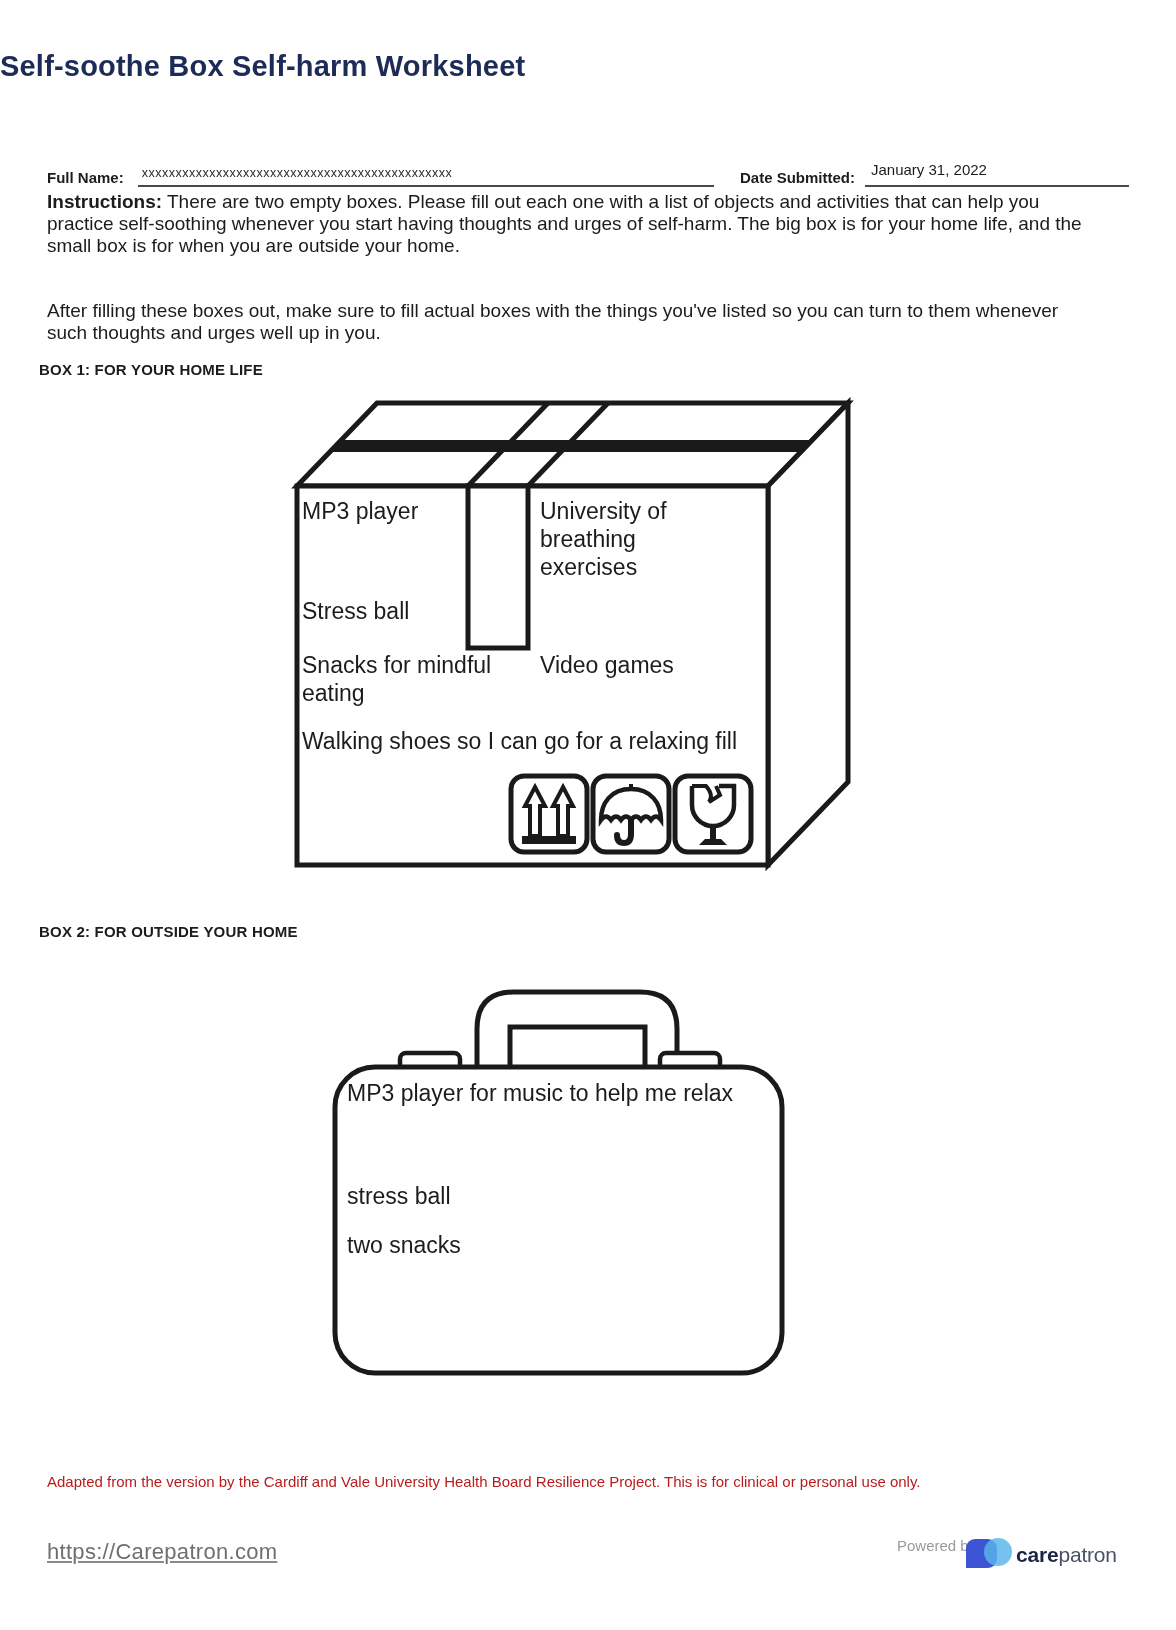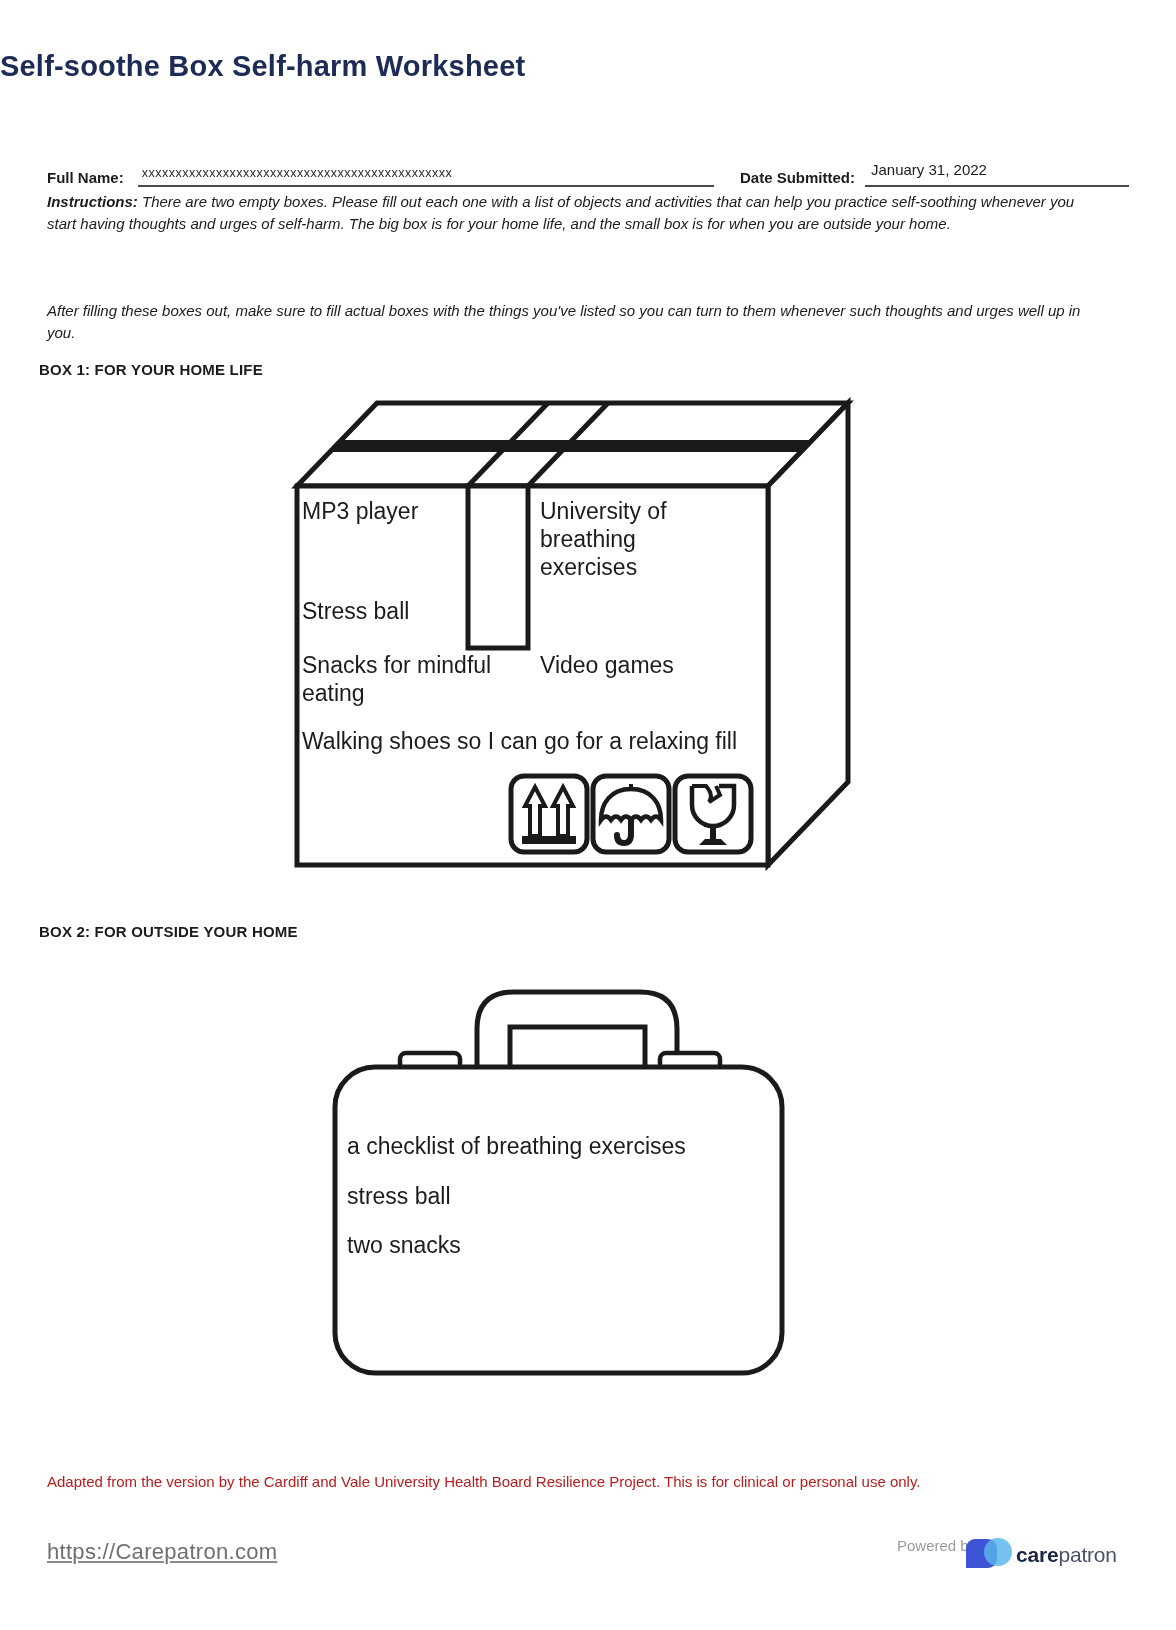--- a/index.html
+++ b/index.html
@@ -26,21 +26,21 @@
   .form-label{font-size:15px;font-weight:700;white-space:nowrap;padding-bottom:1px;}
   .field{border-bottom:2px solid #4a4a4a;display:flex;align-items:flex-end;}
   #full-name-field{flex:1;margin-left:14px;padding-left:4px;}
   #full-name-field span{
     font-size:12.5px;letter-spacing:.5px;color:#2a2a2a;
     transform:translateY(-5px);white-space:nowrap;overflow:hidden;
   }
   #date-field{width:258px;margin-left:10px;padding-left:6px;}
   #date-field span{font-size:15px;transform:translateY(-7px);white-space:nowrap;}
   #date-label{margin-left:26px;}
-  .para{font-size:15px;line-height:22px;width:1040px;left:47px;font-style:italic;}
+  .para{font-size:19px;line-height:22px;width:1040px;left:47px;}
   .para b{font-weight:700;}
   .section-heading{left:39px;font-size:15px;font-weight:700;letter-spacing:.2px;}
   .fig-text{font-size:23px;line-height:28px;color:#1c1c1e;}
   svg .ln{stroke:#1a1a1a;fill:none;stroke-linejoin:miter;}
   svg .fw{fill:#ffffff;}
   #footer-note{left:47px;top:1473px;font-size:15px;color:#b91c1c;white-space:nowrap;}
   #footer-link{
     left:47px;top:1539px;font-size:22px;color:#6f6f6f;
     text-decoration:underline;text-decoration-color:#8a8a8a;letter-spacing:.3px;
   }
@@ -126,21 +126,21 @@
     <path class="ln fw" d="M147,86 V44 Q147,7 184,7 H310 Q347,7 347,44 V86" stroke-width="5"></path>
 
     <rect class="ln fw" x="180" y="42" width="135" height="52" stroke-width="5"></rect>
 
     <rect class="ln fw" x="70" y="68" width="60" height="26" rx="6" stroke-width="4.5"></rect>
     <rect class="ln fw" x="330" y="68" width="60" height="26" rx="6" stroke-width="4.5"></rect>
 
     <rect class="ln fw" x="5" y="82" width="447" height="306" rx="40" stroke-width="5"></rect>
   </svg>
 
-  <div class="abs fig-text" style="left:347px;top:1132px;">a checklist of breathing exercises</div>
+  <div class="abs fig-text" style="left:347px;top:1079px;">MP3 player for music to help me relax</div>
   <div class="abs fig-text" style="left:347px;top:1182px;">stress ball</div>
   <div class="abs fig-text" style="left:347px;top:1231px;">two snacks</div>
 
   <div id="footer-note" class="abs">Adapted from the version by the Cardiff and Vale University Health Board Resilience Project. This is for clinical or personal use only.</div>
   <a id="footer-link" class="abs" href="#">https://Carepatron.com</a>
 
   <div id="powered-by" class="abs">Powered by</div>
   <svg class="abs" style="left:962px;top:1535px;" width="52" height="38" viewBox="0 0 52 38">
     <g>
       <rect x="4" y="4" width="31" height="29" rx="9" fill="#3d55d4"></rect>

